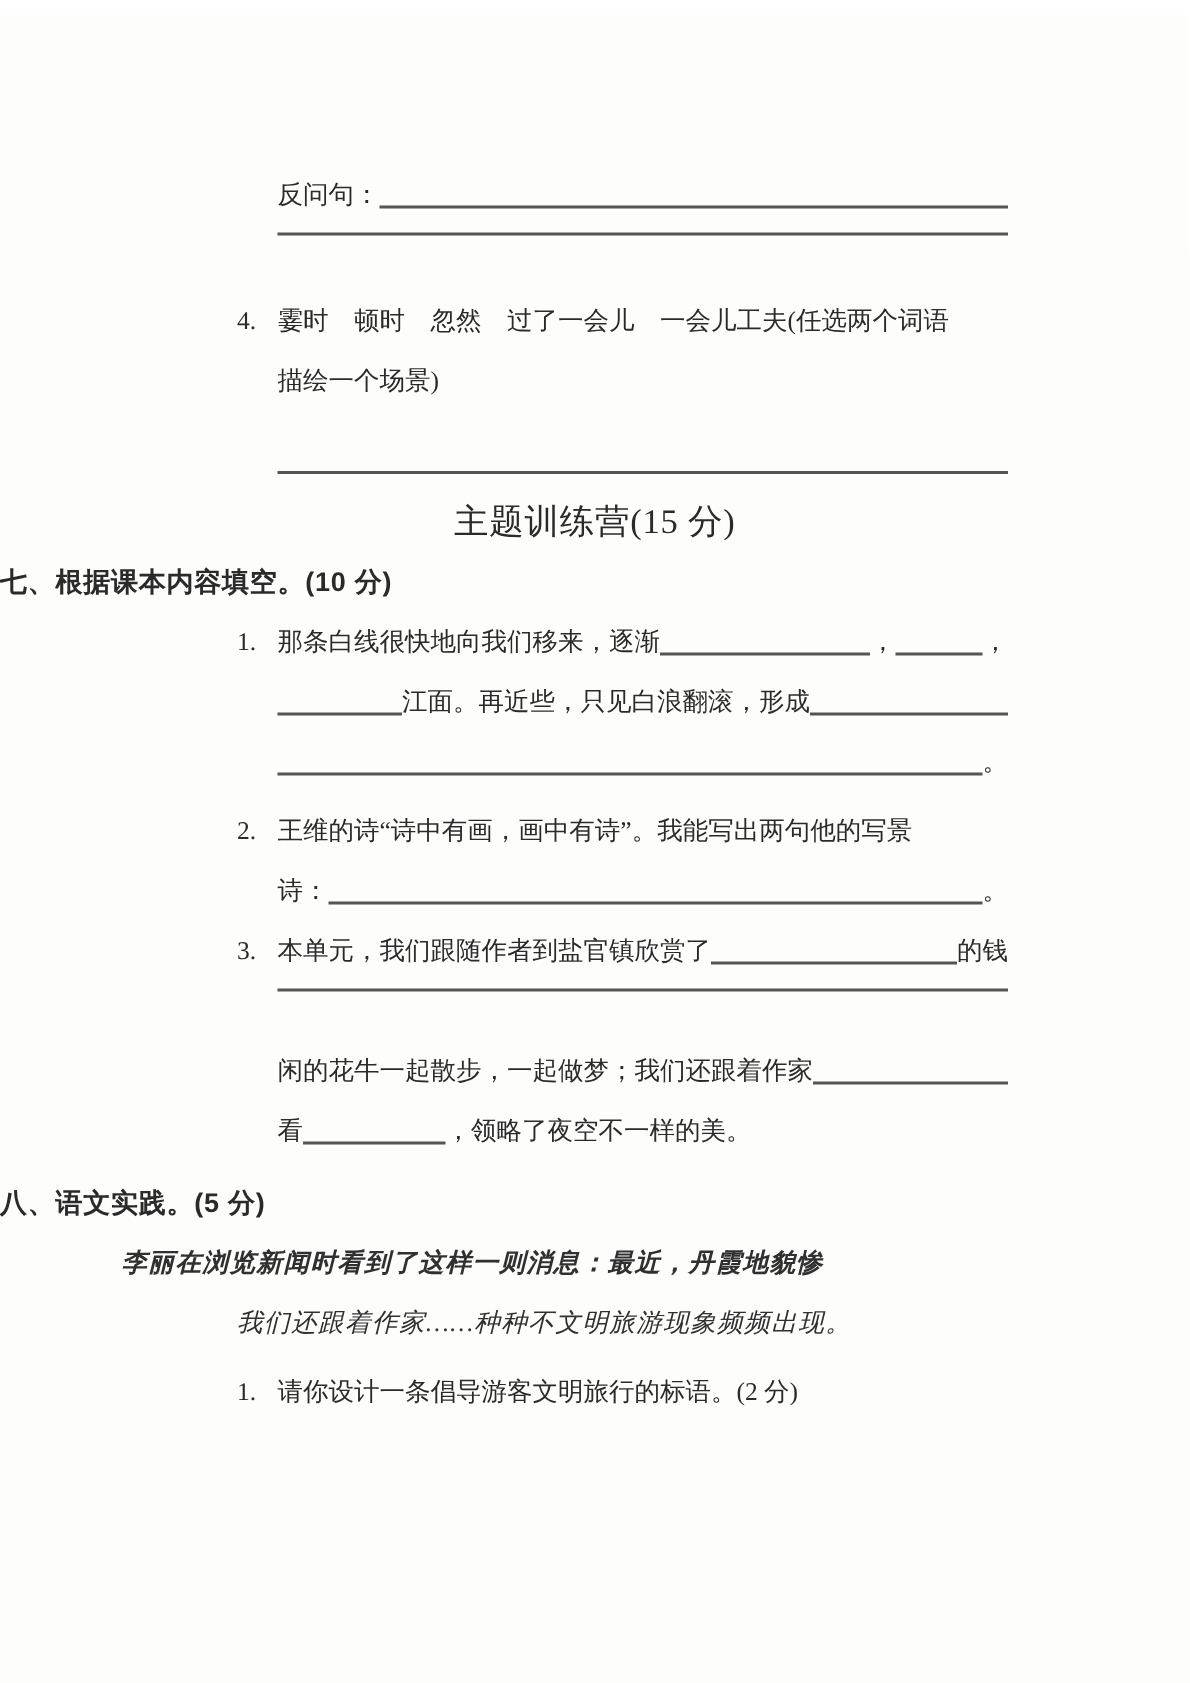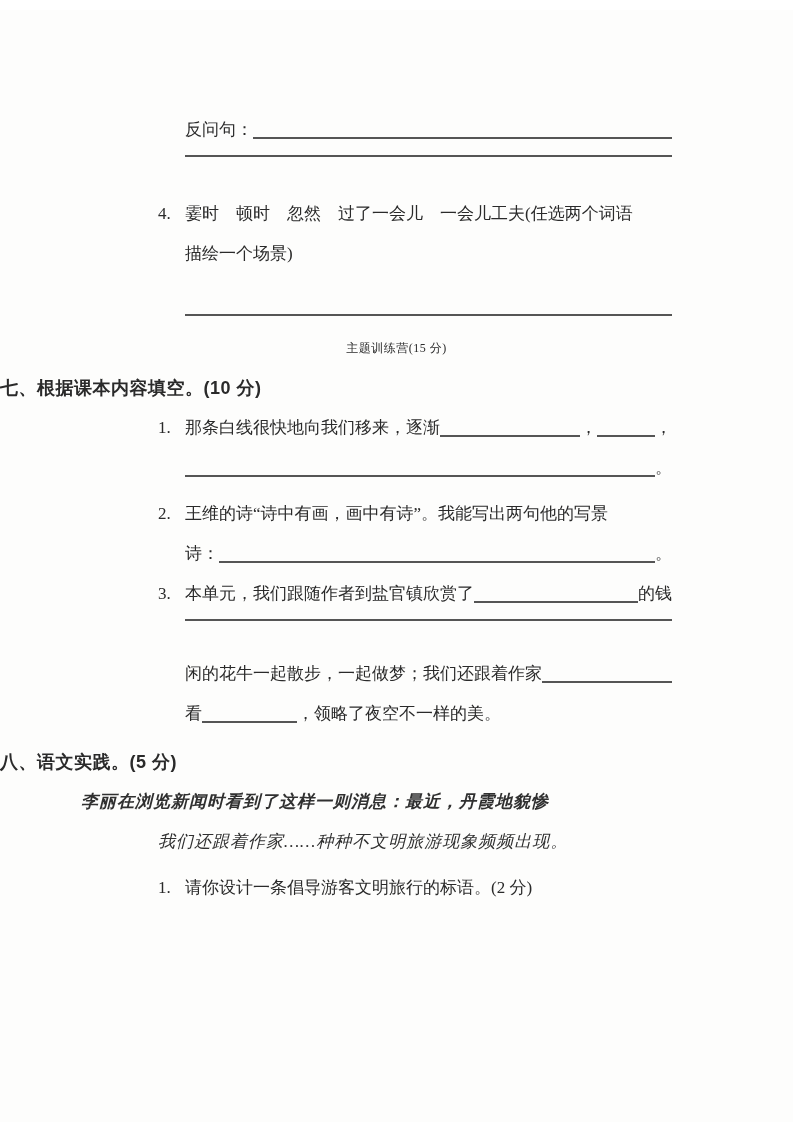--- a/index.html
+++ b/index.html
@@ -32,21 +32,21 @@
   .row.blankline { padding-left: 185px; }
   .row.section   {
     font-family: "Liberation Sans", "DejaVu Sans", sans-serif;
     font-weight: bold;
     font-size: 18px;
     letter-spacing: 0.5px;
   }
   .row.center {
     justify-content: center;
     padding-right: 0;
-    font-size: 12px;
+    font-size: 23px;
     letter-spacing: 0.5px;
   }
   .row.para, .row.para-first {
     font-style: italic;
     letter-spacing: 1px;
     color: #303030;
   }
   .row.para       { padding-left: 158px; }
   .row.para-first { padding-left: 81px; font-weight: bold; }
   .num {
@@ -104,20 +104,25 @@
     </div>
     <div class="row item">
       <span class="num">1.</span>
       <span class="txt">那条白线很快地向我们移来，逐渐</span>
       <span class="blank" style="border-bottom-color: rgb(85, 85, 85); width: 140px;"></span>
       <span class="txt">，</span>
       <span class="blank fill" style="border-bottom-color: rgb(85, 85, 85);"></span>
       <span class="txt">，</span>
     </div>
     <div class="row sub">
+      <span class="blank" style="border-bottom-color: rgb(85, 85, 85); width: 83px;"></span>
+      <span class="txt">江面。再近些，只见白浪翻滚，形成</span>
+      <span class="blank fill" style="border-bottom-color: rgb(85, 85, 85);"></span>
+    </div>
+    <div class="row sub">
       <span class="blank fill" style="border-bottom-color: rgb(85, 85, 85);"></span>
       <span class="txt">。</span>
     </div>
     <div class="row item" style="margin-top: 6px;">
       <span class="num">2.</span>
       <span class="txt">王维的诗“诗中有画，画中有诗”。我能写出两句他的写景</span>
     </div>
     <div class="row sub">
       <span class="txt">诗：</span>
       <span class="blank fill" style="border-bottom-color: rgb(85, 85, 85);"></span>

